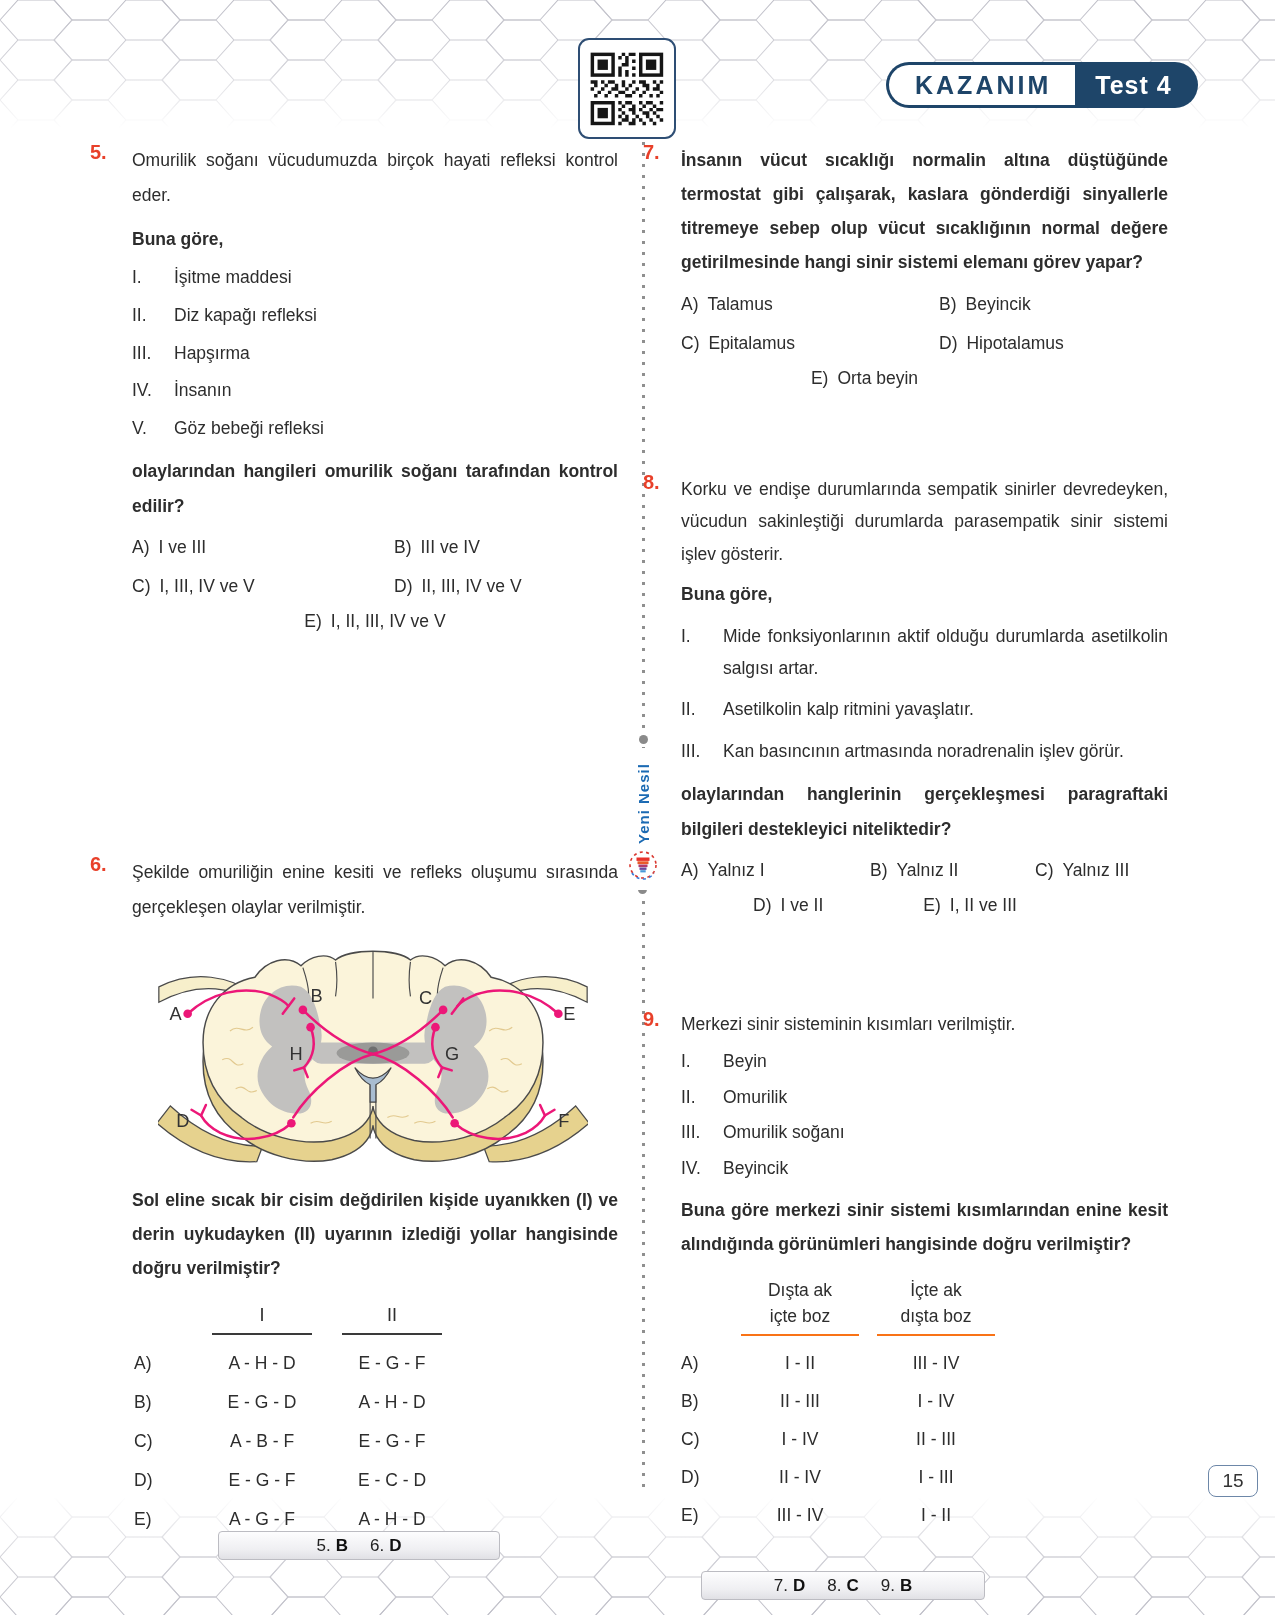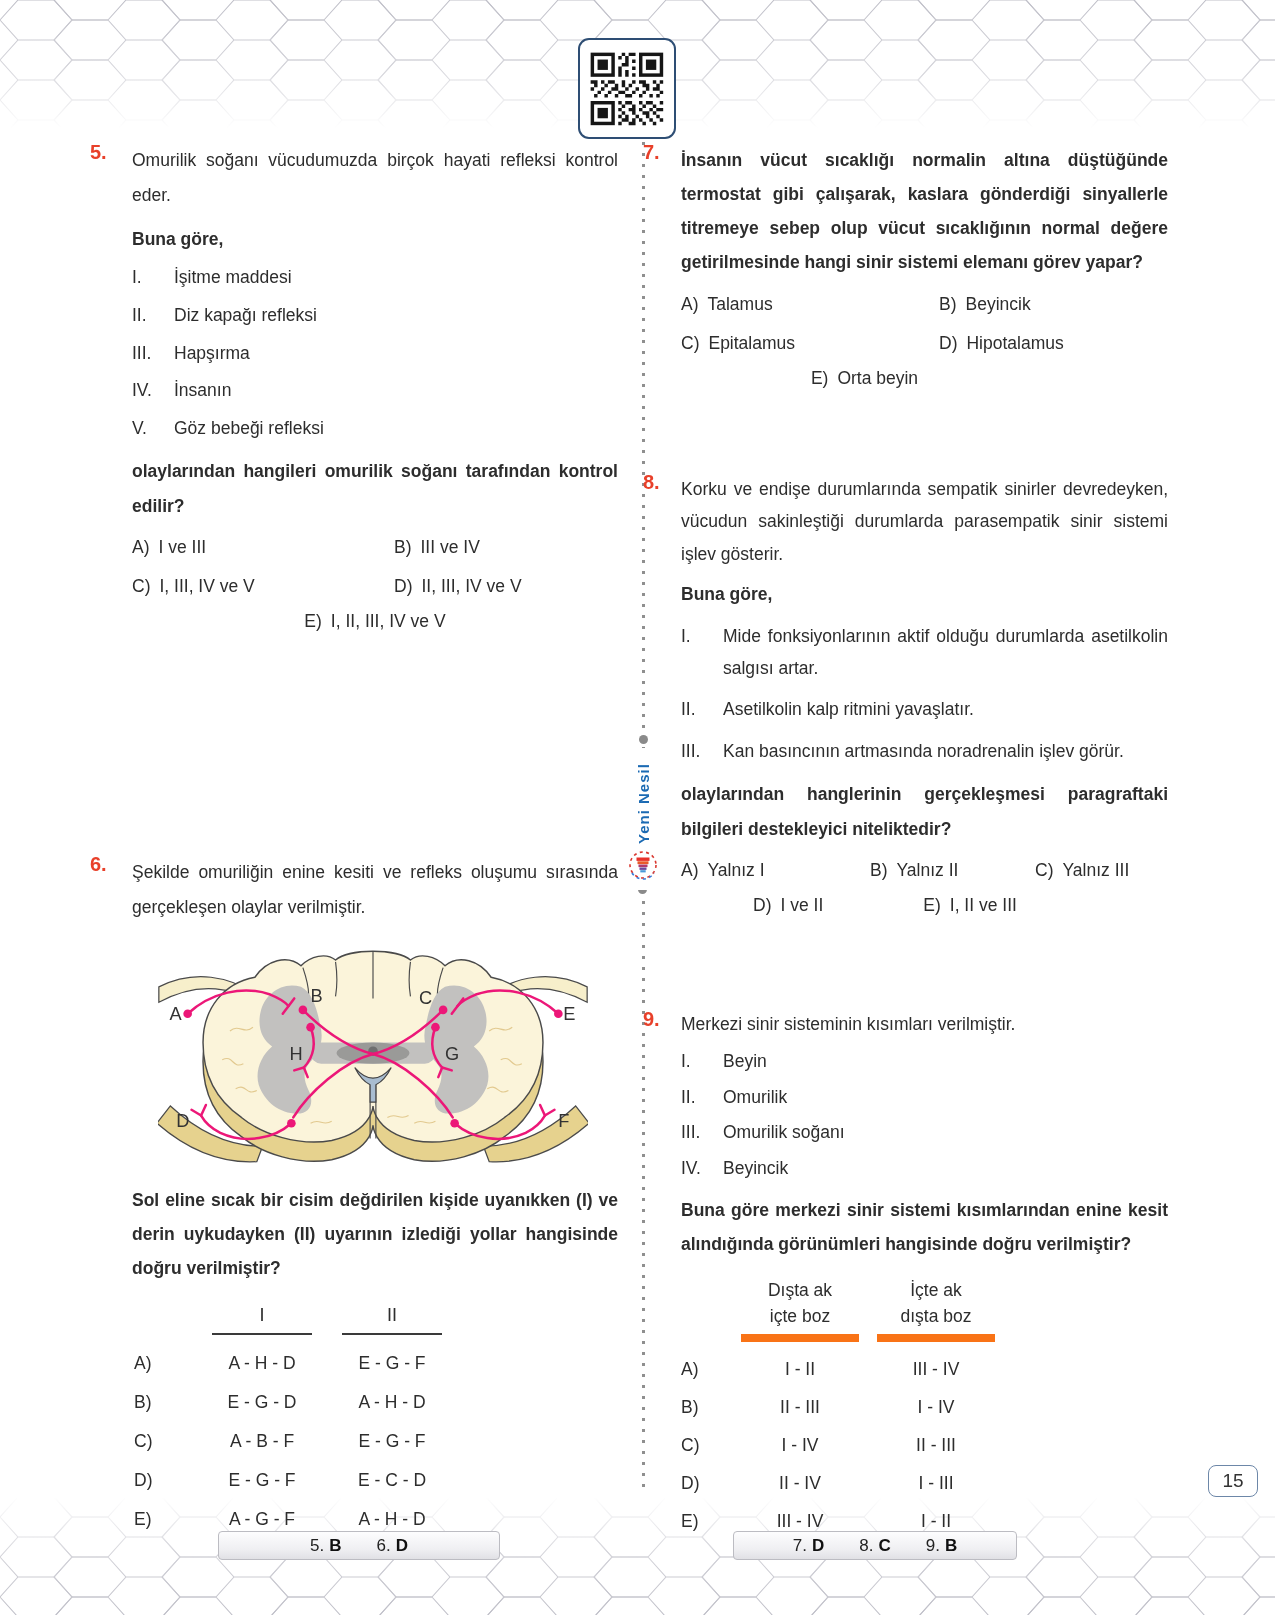--- a/index.html
+++ b/index.html
@@ -46,26 +46,26 @@
   .q8row2{display:flex;margin-top:14px;}
   .q8row2 .opt:first-child{margin-left:72px;}
   .q8row2 .opt:last-child{margin-left:100px;}
   
   .t6{display:grid;grid-template-columns:48px 100px 100px;column-gap:30px;row-gap:18px;
       margin:20px 0 0 2px;align-items:end;}
   .t6 .thead{text-align:center;border-bottom:2px solid #3a3a3a;padding-bottom:7px;font-size:18px;}
   .t6 .cell{text-align:center;}
   .t9{display:grid;grid-template-columns:42px 118px 118px;column-gap:18px;row-gap:17px;
       margin:16px 0 0 0;align-items:end;}
-  .t9 .thead{text-align:center;border-bottom:8px solid #f97316;padding-bottom:5px;line-height:1.5;}
+  .t9 .thead{text-align:center;border-bottom:2px solid #f97316;padding-bottom:5px;line-height:1.5;}
   .t9 .cell{text-align:center;}
   
   .anspill{position:absolute;top:1531px;height:27px;border:1px solid #bcbcc2;border-radius:4px;
            background:linear-gradient(180deg,#fdfdfe 0%,#efeff2 65%,#e1e1e5 100%);
-           display:flex;align-items:center;justify-content:center;gap:35px;font-size:17px;color:#222;}
+           display:flex;align-items:center;justify-content:center;gap:22px;font-size:17px;color:#222;}
   .anspill .a{font-weight:bold;color:#101010;margin-left:5px;}
   .pagenum{position:absolute;left:1208px;top:1465px;width:48px;height:30px;background:#fff;
            border:1.5px solid #6d87a8;border-radius:8px;display:flex;align-items:center;
            justify-content:center;font-size:19px;color:#333;}
 </style>
 </head>
 <body>
 
 <div class="page">
 
@@ -131,20 +131,24 @@
         M49.6 61h3.8v3.8h-3.8z M61 61h3.8v3.8h-3.8z M72.4 61h3.8v3.8h-3.8z M34.4 64.8h3.8v3.8h-3.8z
         M45.8 64.8h7.6v3.8h-7.6z M57.2 64.8h3.8v3.8h-3.8z M68.6 64.8h3.8v3.8h-3.8z M76.2 64.8h7.6v3.8h-7.6z
         M38.2 68.6h3.8v3.8h-3.8z M49.6 68.6h3.8v3.8h-3.8z M61 68.6h7.6v3.8h-7.6z M72.4 68.6h3.8v3.8h-3.8z
         M34.4 72.4h3.8v3.8h-3.8z M42 72.4h3.8v3.8h-3.8z M53.4 72.4h3.8v3.8h-3.8z M64.8 72.4h3.8v3.8h-3.8z
         M76.2 72.4h3.8v3.8h-3.8z M38.2 76.2h7.6v3.8h-7.6z M49.6 76.2h3.8v3.8h-3.8z M57.2 76.2h3.8v3.8h-3.8z
         M68.6 76.2h3.8v3.8h-3.8z M80 76.2h3.8v3.8h-3.8z M34.4 80h3.8v3.8h-3.8z M45.8 80h7.6v3.8h-7.6z
         M61 80h3.8v3.8h-3.8z M72.4 80h3.8v3.8h-3.8z"></path>
     </svg>
   </div>
 
+  <div class="badge">
+    <div class="badge-left">KAZANIM</div>
+    <div class="badge-right">Test 4</div>
+  </div>
 
   <div class="divider"></div>
   <div class="bigdot" style="left:639px;top:735px;"></div>
   <div class="bigdot" style="left:638px;top:885px;"></div>
 
   <div class="brand">
     <div class="brand-text">Yeni Nesil</div>
     <svg width="30" height="30" viewBox="0 0 30 30" style="margin-top:6px;">
       <circle cx="15" cy="15" r="13" fill="none" stroke="#d9372f" stroke-width="1.6" stroke-dasharray="3 3.4"></circle>
       <path d="M4 23 A13 13 0 0 0 26 23" fill="none" stroke="#3a7ad9" stroke-width="1.6" stroke-dasharray="3 3.4"></path>
@@ -405,20 +409,20 @@
           <span class="cell">III - IV</span>
           <span class="cell">I - II</span>
       </div>
     </div>
   </section>
 
   <div class="anspill" style="left:218px;width:280px;">
     <span><span>5.</span><span class="a">B</span></span>
     <span><span>6.</span><span class="a">D</span></span>
   </div>
-  <div class="anspill" style="left:733px;width:282px;">
+  <div class="anspill" style="left:701px;width:282px;margin-top:40px;">
     <span><span>7.</span><span class="a">D</span></span>
     <span><span>8.</span><span class="a">C</span></span>
     <span><span>9.</span><span class="a">B</span></span>
   </div>
   <div class="pagenum">15</div>
 
 </div>
 
 </body></html>

